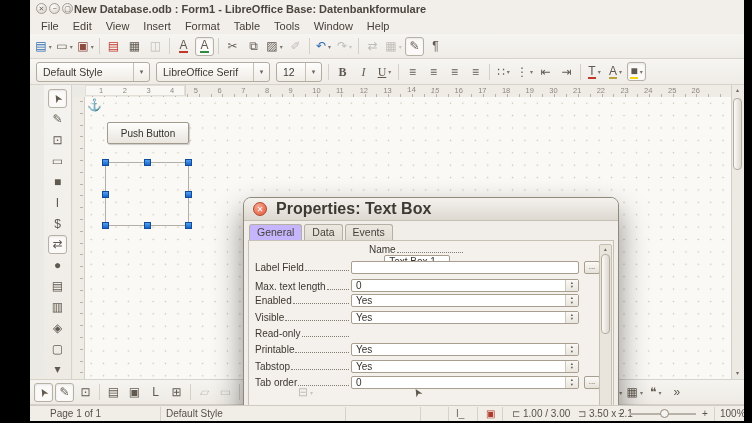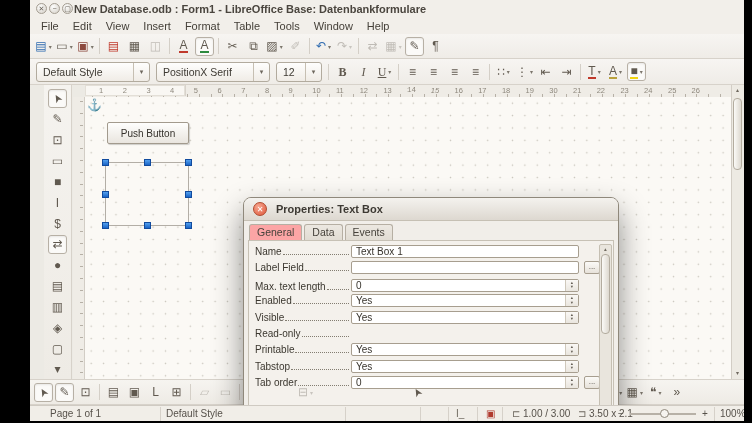--- a/index.html
+++ b/index.html
@@ -70,25 +70,25 @@
   .handle{position:absolute;width:7px;height:7px;background:linear-gradient(#53a0ee,#1a64c6);border:1px solid #114b9e;box-sizing:border-box;}
 
   
   #dialog{position:absolute;left:213px;top:112px;width:376px;height:248px;background:#f1eee9;
           border:1px solid #8f887b;border-radius:8px 8px 3px 3px;box-shadow:0 14px 30px rgba(0,0,0,.45);box-sizing:border-box;}
   #dlg-title{height:22px;border-radius:7px 7px 0 0;background:linear-gradient(#f4f2ee,#ddd8d0);
              border-bottom:1px solid #c6c0b4;display:flex;align-items:center;}
   #dlg-close{width:14px;height:14px;border-radius:50%;margin:0 9px 0 9px;flex:none;
              background:radial-gradient(circle at 35% 30%,#f7a68f,#df583c);border:1px solid #b04a2e;
              color:#fff;font-size:8px;line-height:13px;text-align:center;box-sizing:border-box;}
-  #dlg-title-text{font-size:11px;font-weight:bold;color:#3d3933;}
+  #dlg-title-text{font-size:16px;font-weight:bold;color:#3d3933;}
   #dlg-tabs{display:flex;padding:3px 5px 0;height:17px;}
   .tab{font-size:10.5px;color:#46423b;padding:1px 7px 2px;border:1px solid #b6afa3;border-bottom:none;
        background:linear-gradient(#ece8e1,#e0dbd2);border-radius:3px 3px 0 0;margin-right:2px;}
-  .tab.active{background:#fca5a5;font-weight:normal;box-shadow:0 1px 0 #f4f1ec;text-align:right;}
+  .tab.active{background:#c4b5fd;font-weight:normal;box-shadow:0 1px 0 #f4f1ec;text-align:right;}
   #dlg-body{position:absolute;left:4px;right:4px;top:42px;bottom:3px;border:1px solid #c7c1b5;background:#f4f1ec;}
   .prow{position:absolute;left:6px;right:34px;height:15px;display:flex;align-items:center;}
   .plabel{width:96px;flex:none;display:flex;align-items:flex-end;font-size:10px;color:#3b372f;}
   .plabel .lt{white-space:nowrap;}
   .leader{flex:1;border-bottom:1px dotted #837d71;margin:0 2px 2px 1px;height:1px;}
   .pfield{flex:1;position:relative;height:13px;background:#fff;border:1px solid #a79e8f;border-radius:2px;
           font-size:10px;color:#37332c;display:flex;align-items:center;padding:0 13px 0 4px;box-sizing:border-box;}
   .pval{white-space:nowrap;overflow:hidden;}
   .spin{position:absolute;right:0;top:0;bottom:0;width:12px;border-left:1px solid #cfc8bb;
         display:flex;flex-direction:column;align-items:center;justify-content:center;background:linear-gradient(#faf8f5,#eae6df);}
@@ -202,21 +202,21 @@
         <span class="glyph" data-name="formatting-marks-icon">¶</span>
       </div>
     </div>
 
   <div id="fmt-toolbar" class="tb" data-name="formatting-toolbar">
     <div class="combo" data-name="paragraph-style-combo" style="width:112px;">
       <span class="cval" style="flex:1" data-name="paragraph-style-value">Default Style</span>
       <span class="carr" data-name="chevron-down-icon">▾</span>
     </div>
     <div class="combo" data-name="font-name-combo" style="width:112px;">
-      <span class="cval" style="flex:1" data-name="font-name-value">PositionX Serif</span>
+      <span class="cval" style="flex:1" data-name="font-name-value">LibreOffice Serif</span>
       <span class="carr" data-name="chevron-down-icon">▾</span>
     </div>
     <div class="combo" data-name="font-size-combo" style="width:44px;">
       <span class="cval" style="flex:1" data-name="font-size-value">12</span>
       <span class="carr" data-name="chevron-down-icon">▾</span>
     </div>
     <div class="sep" data-name="separator"></div>
     <div id="fmt-toolbar-icons" style="display:flex;align-items:center;" data-name="formatting-buttons">
         <div class="tbtn" data-name="bold-button">
           <span class="glyph" data-name="bold-icon">B</span>
@@ -375,21 +375,21 @@
       <div id="dlg-title" data-name="dialog-title-bar">
         <div id="dlg-close" data-name="close-icon">✕</div>
         <span id="dlg-title-text" data-name="dialog-title">Properties: Text Box</span>
       </div>
       <div id="dlg-tabs" data-name="dialog-tab-strip">
           <div class="tab active" data-name="tab-general">General</div>
           <div class="tab" data-name="tab-data">Data</div>
           <div class="tab" data-name="tab-events">Events</div>
         </div>
       <div id="dlg-body" data-name="dialog-property-list">
-          <div class="prow" data-name="property-row" style="top: 3px;">
+          <div class="prow" data-name="property-row" style="top: 3px; flex-direction: column;">
             <div class="plabel" data-name="property-label">
               <span class="lt" data-name="property-label-text">Name</span>
               <span class="leader" data-name="dotted-leader"></span>
             </div>
             <div class="pfield" data-name="name-field">
               <span class="pval" data-name="field-value">Text Box 1</span>
             </div>
           </div>
           <div class="prow" data-name="property-row" style="top: 19.4px;">
             <div class="plabel" data-name="property-label">

